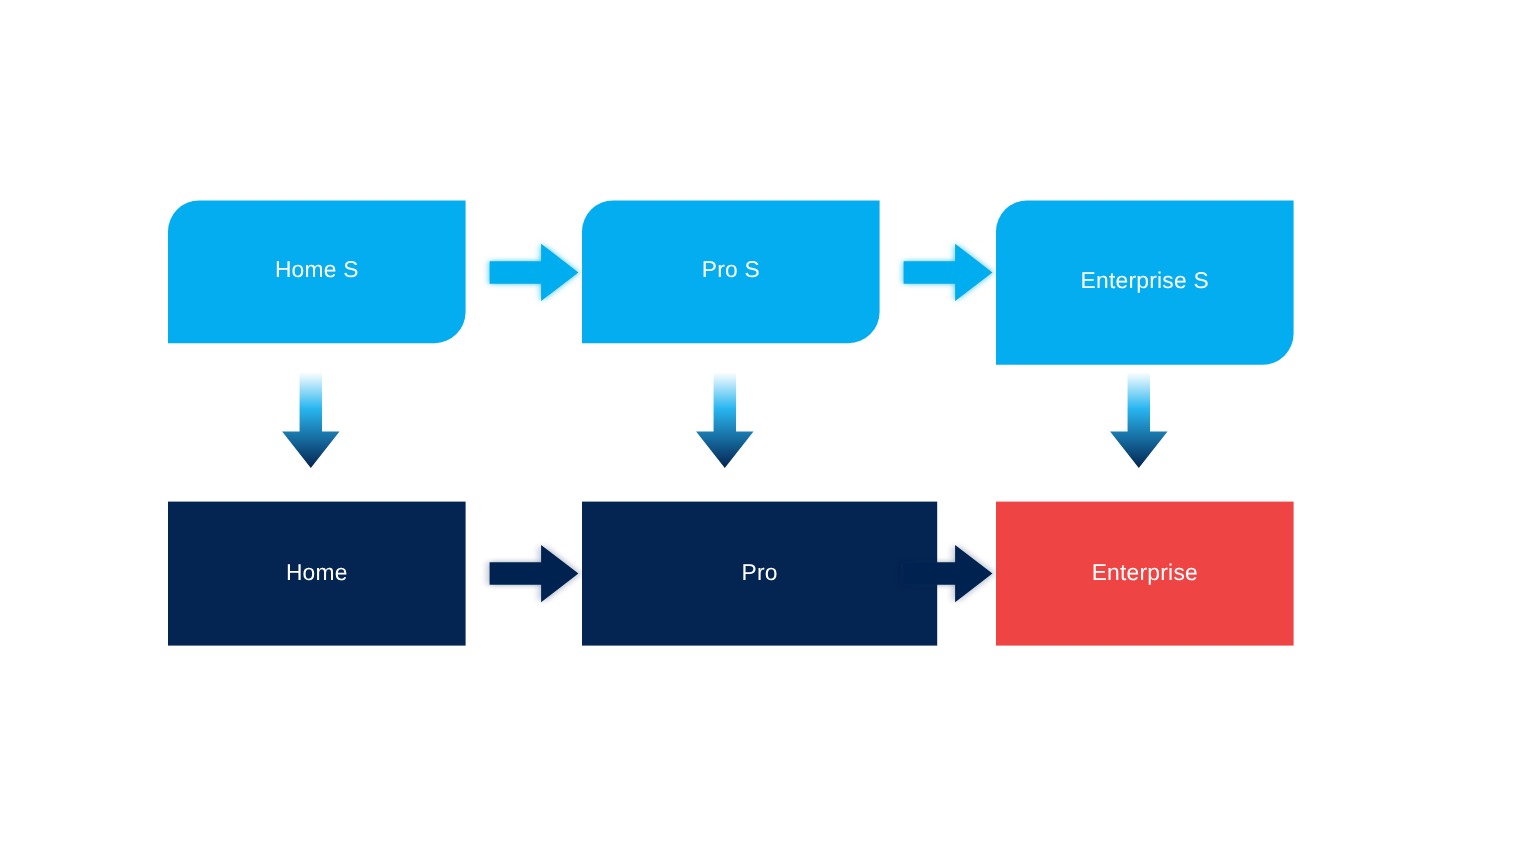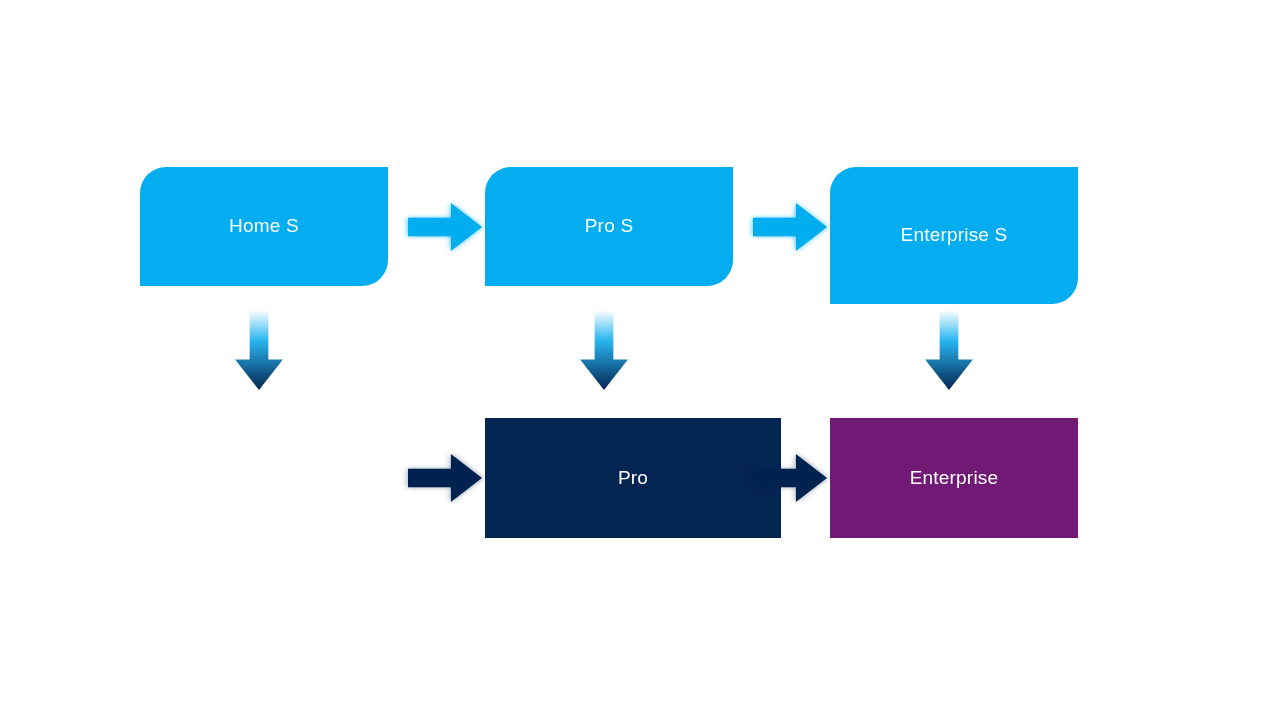--- a/index.html
+++ b/index.html
@@ -86,24 +86,27 @@
     </svg>
     <div class="node tier-top" style="left: 140px; top: 167px; width: 248px; height: 119px; background: rgb(3, 173, 239); color: rgb(255, 255, 255);">
       <span class="node-label">Home S</span>
     </div>
     <div class="node tier-top" style="left: 485px; top: 167px; width: 248px; height: 119px; background: rgb(3, 173, 239); color: rgb(255, 255, 255); align-items: center;">
       <span class="node-label">Pro S</span>
     </div>
     <div class="node tier-top" style="left: 830px; top: 167px; width: 248px; height: 137px; background: rgb(3, 173, 239); color: rgb(255, 255, 255);">
       <span class="node-label">Enterprise S</span>
     </div>
+    <div class="node tier-bottom" style="left: 140px; top: 418px; width: 248px; height: 120px; background: rgb(4, 36, 81); color: rgb(255, 255, 255);">
+      <span class="node-label">Home</span>
+    </div>
     <div class="node tier-bottom" style="left: 485px; top: 418px; width: 296px; height: 120px; background: rgb(4, 36, 81); color: rgb(255, 255, 255);">
       <span class="node-label">Pro</span>
     </div>
-    <div class="node tier-bottom" style="left: 830px; top: 418px; width: 248px; height: 120px; background: #701a75; color: rgb(255, 255, 255);">
+    <div class="node tier-bottom" style="left: 830px; top: 418px; width: 248px; height: 120px; background: #ef4444; color: rgb(255, 255, 255);">
       <span class="node-label">Enterprise</span>
     </div>
     <div class="arrow" style="left: 408px; top: 201px; width: 74px; height: 52px;">
       <svg width="74" height="52" viewBox="0 0 100 100" preserveAspectRatio="none">
         <path d="M0,32 L58,32 L58,4 L100,50 L58,96 L58,68 L0,68 Z" fill="#03ADEF" filter="url(#glowCyan)"></path>
       </svg>
     </div>
     <div class="arrow" style="left: 753px; top: 201px; width: 74px; height: 52px;">
       <svg width="74" height="52" viewBox="0 0 100 100" preserveAspectRatio="none">
         <path d="M0,32 L58,32 L58,4 L100,50 L58,96 L58,68 L0,68 Z" fill="#03ADEF" filter="url(#glowCyan)"></path>

